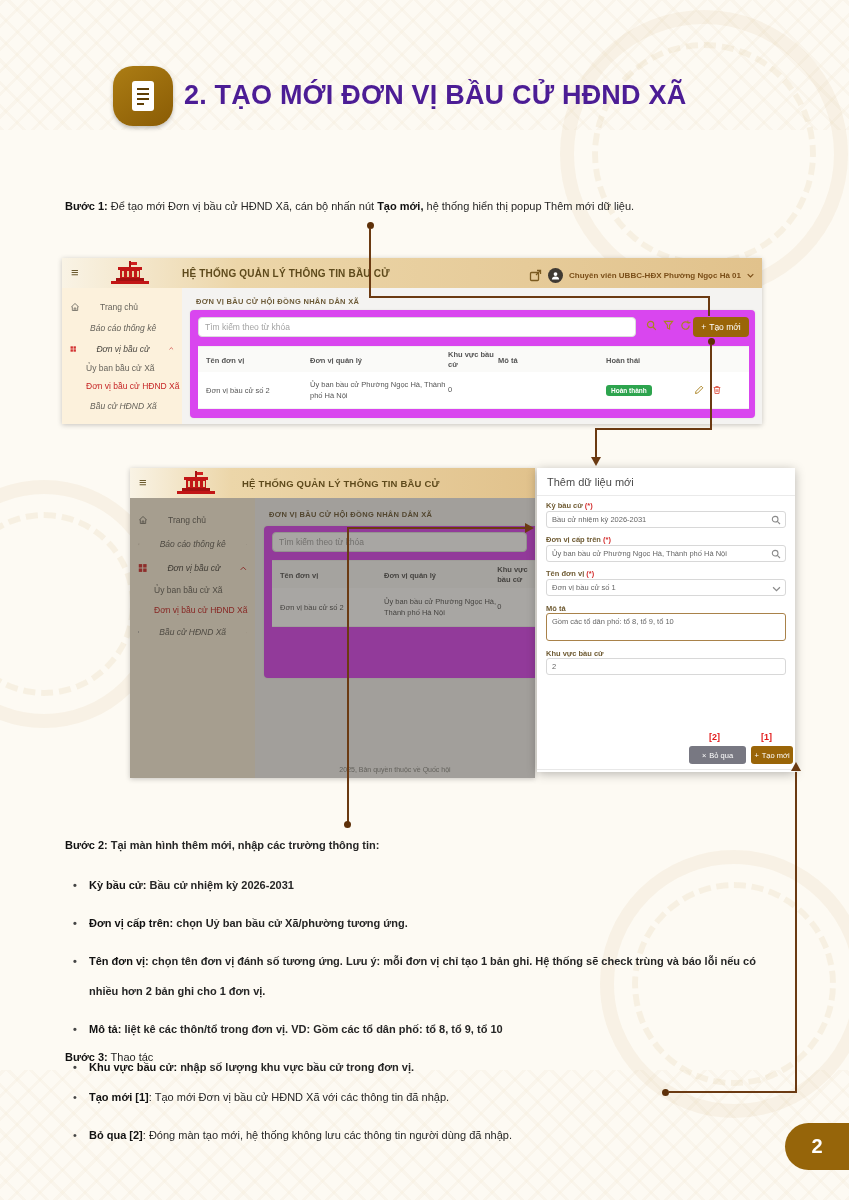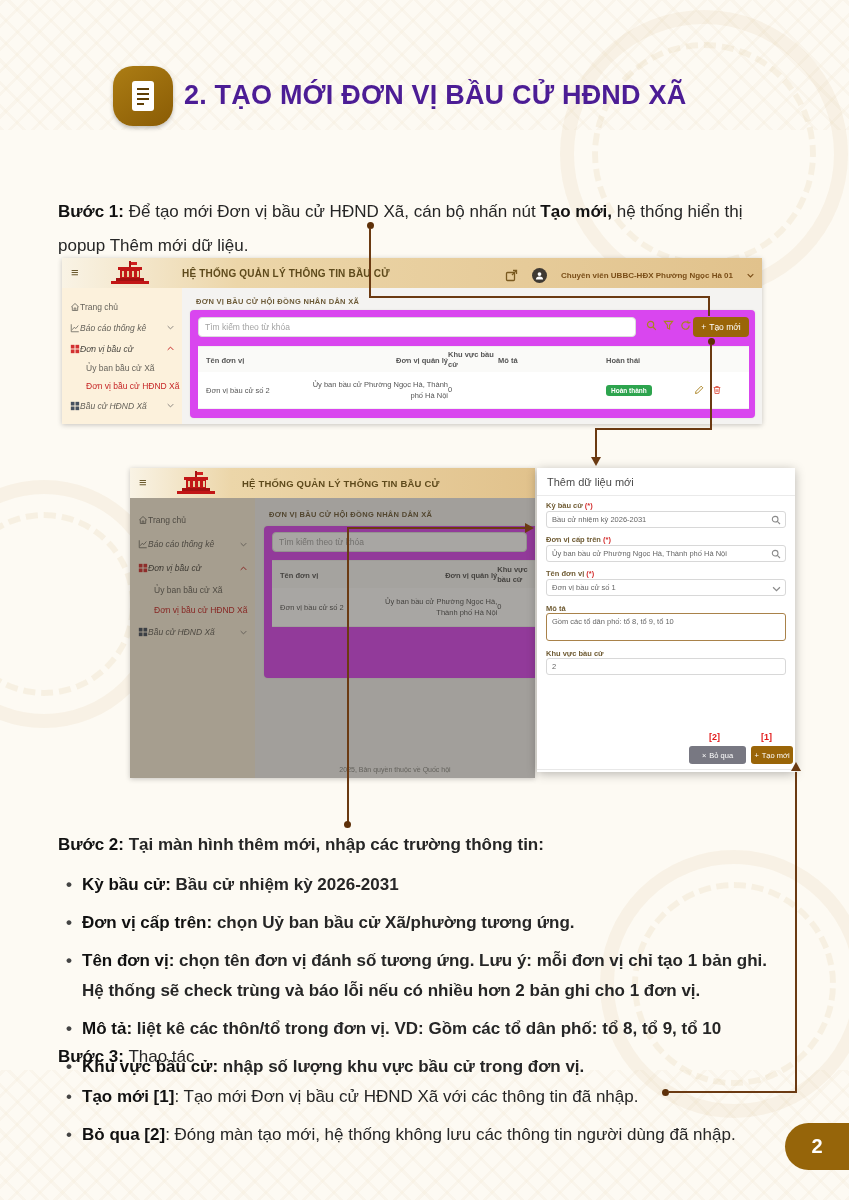--- a/index.html
+++ b/index.html
@@ -13,61 +13,61 @@
   .wm-band{background:
      repeating-linear-gradient(45deg, rgba(203,168,104,0.10) 0 3px, transparent 3px 16px),
      repeating-linear-gradient(-45deg, rgba(203,168,104,0.10) 0 3px, transparent 3px 16px);}
 
   
   .doc-badge{position:absolute;left:113px;top:66px;width:60px;height:60px;border-radius:20px;
              background:linear-gradient(145deg,#AC7D14,#8A5C05);z-index:1;
              display:flex;align-items:center;justify-content:center;box-shadow:0 2px 4px rgba(0,0,0,.25);}
   .sec-title{position:absolute;left:184px;top:80px;font-size:27px;font-weight:bold;color:#4c1d95;z-index:1;letter-spacing:.2px;}
   .menu-path{position:absolute;left:62px;top:150px;font-size:19px;font-weight:bold;color:#97191E;z-index:1;}
-  .step-par{position:absolute;left:58px;width:712px;font-size:17px;line-height:34px;z-index:1;}
+  .step-par{position:absolute;left:65px;width:712px;font-size:11px;line-height:34px;z-index:1;}
   .step-par b{color:#111;}
   .bullets{margin:4px 0 0 0;padding:0;list-style:none;}
   .bullets li{position:relative;padding-left:24px;margin-top:8px;line-height:30px;}
   .bullets li::before{content:"•";position:absolute;left:8px;color:#444;}
   .ref{color:#E01717;font-weight:bold;}
 
   
   .shot{position:absolute;background:#F5F4F1;box-shadow:0 1px 5px rgba(0,0,0,.22);z-index:2;overflow:hidden;}
   .hd{position:absolute;left:0;right:0;top:0;height:30px;
       background:linear-gradient(90deg,#F9F3E5 0%,#ECD6A9 25%,#E1C28C 100%);}
   .hamb{position:absolute;left:9px;top:7px;font-size:13px;color:#6B5A2E;line-height:16px;cursor:default;}
   .logo{position:absolute;top:3px;}
   .hd-title{position:absolute;top:10px;font-size:10px;font-weight:bold;color:#5E4A1C;letter-spacing:.2px;white-space:nowrap;}
-  .hd-right{position:absolute;right:8px;top:0;height:34px;display:flex;align-items:center;gap:14px;}
+  .hd-right{position:absolute;right:8px;top:0;height:34px;display:flex;align-items:center;gap:6px;}
   .avatar{width:15px;height:15px;border-radius:50%;background:#3F3A33;display:flex;align-items:center;justify-content:center;}
   .user-name{font-size:8px;font-weight:bold;color:#7A4E18;white-space:nowrap;}
 
   .sb{position:absolute;left:0;top:30px;bottom:0;background:#FCF1DC;}
-  .sb-row{display:flex;align-items:center;gap:0;padding:0 8px;font-size:8.5px;color:#66635B;}
+  .sb-row{display:flex;align-items:center;gap:20px;padding:0 8px;font-size:8.5px;color:#66635B;}
   .shot1 .sb-row{height:21px;}
   .shot2 .sb-row{height:24px;}
   .sb-row.sub{padding-left:24px;}
   .sb-row .grow{flex:1;font-style:italic;}
   .sb-red{color:#C62525;}
   .sl{white-space:nowrap;}
 
   .mn{position:absolute;top:30px;right:0;bottom:0;background:#F4F3F1;}
   .mn-title{position:absolute;left:14px;font-size:7.5px;font-weight:bold;color:#6C5A38;letter-spacing:.3px;white-space:nowrap;}
   .card{position:absolute;background:#d946ef;border-radius:4px;box-shadow:0 0 2px rgba(0,0,0,.10);}
   .srch{position:absolute;height:20px;border:1px solid #DCDCDC;border-radius:4px;background:#fff;
         font-size:8.5px;color:#555;padding:0 6px;box-sizing:border-box;font-family:inherit;}
   .srch::placeholder{color:#A3A3A3;}
   .tool-ic{position:absolute;top:9px;width:13px;height:13px;color:#A9851F;display:flex;align-items:center;justify-content:center;cursor:default;}
   .btn-create{position:absolute;height:20px;background:#9A6508;border-radius:4px;color:#fff;font-size:8.5px;
               display:flex;align-items:center;justify-content:center;gap:3px;cursor:default;white-space:nowrap;}
   .tbl-head{position:absolute;background:#FAFAF8;border-top:1px solid #F0F0EE;border-bottom:1px solid #ECECEA;
             display:flex;align-items:center;font-size:7.5px;font-weight:bold;color:#555;}
   .tbl-row{position:absolute;display:flex;align-items:center;font-size:7.5px;color:#555;border-bottom:1px solid #F2F2F0;background:#fff;}
   .c-name{width:104px;padding-left:8px;}
-  .c-man{width:138px;line-height:11px;text-align:right;}
+  .c-man{width:138px;line-height:11px;}
   .c-area{width:50px;line-height:10px;}
   .c-desc{width:108px;}
   .c-status{width:88px;}
   .badge{display:inline-block;background:#2DA44E;color:#fff;font-size:6.5px;font-weight:bold;
          padding:2px 5px;border-radius:3px;}
   .row-actions{display:flex;gap:8px;align-items:center;}
 
   .dim{position:absolute;left:0;right:0;top:30px;bottom:0;background:rgba(47,42,36,0.42);z-index:5;}
   .app-footer{position:absolute;left:125px;right:0;bottom:5px;text-align:center;font-size:7px;color:#8A8A86;}
 

